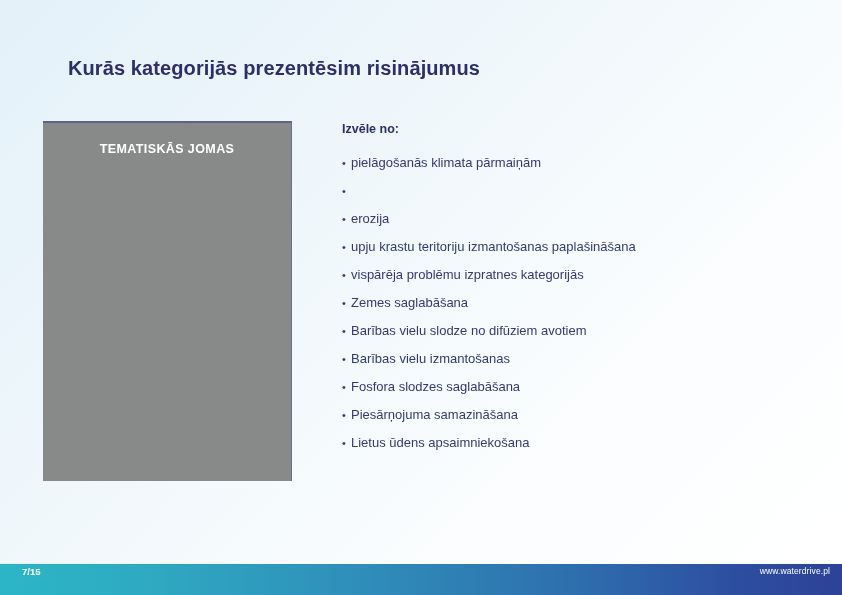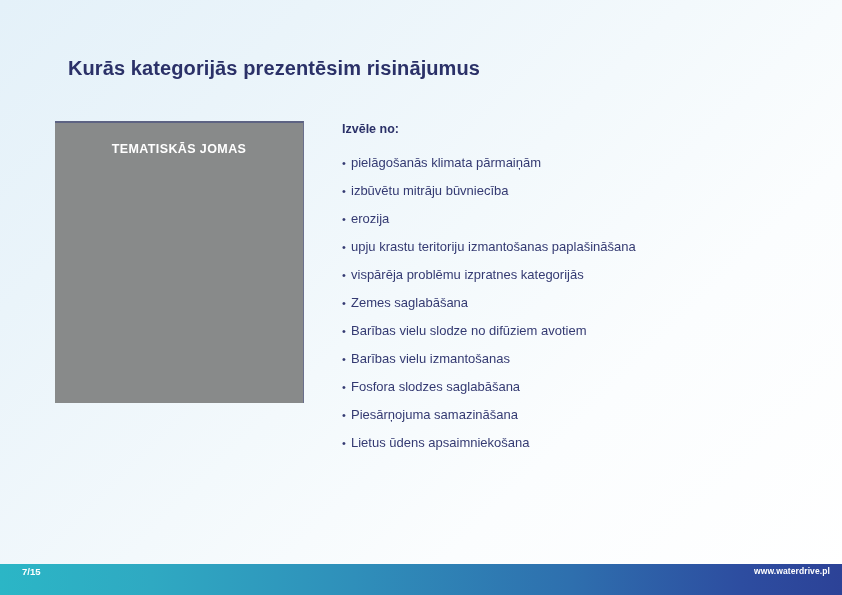--- a/index.html
+++ b/index.html
@@ -31,24 +31,24 @@
     font-weight: bold;
     color: #2b3168;
     letter-spacing: 0.1px;
     white-space: nowrap;
     margin-left: 20px;
   }
 
   
   #category-panel {
     position: absolute;
-    left: 55px;
+    left: 43px;
     top: 121px;
     width: 249px;
-    height: 282px;
+    height: 360px;
     background: #888a8a;
     border-top: 2px solid #5d6383;
     border-right: 1px solid #6a6f8c;
     box-sizing: border-box;
     padding-left: 24px;
   }
   #category-panel-label {
     position: absolute;
     left: 0;
     right: 0;
@@ -112,21 +112,21 @@
     font-size: 9.5px;
     font-weight: bold;
     color: #ffffff;
   }
   #footer-url {
     position: absolute;
     right: 12px;
     top: 0;
     line-height: 15px;
     font-size: 8.5px;
-    font-weight: bold;
+    font-weight: normal;
     color: #ffffff;
     letter-spacing: 0.1px;
   }
 </style>
 </head>
 <body>
 
 <div id="slide">
 
   <h1 id="slide-title">Kurās kategorijās prezentēsim risinājumus</h1>
@@ -137,21 +137,20 @@
 
   <div id="choice-block">
     <div id="choice-heading">Izvēle no:</div>
 
     <div class="bullet-row">
       <span class="bullet-mark">•</span>
       <span class="bullet-text">pielāgošanās klimata pārmaiņām</span>
     </div>
     <div class="bullet-row">
       <span class="bullet-mark">•</span>
-      <span class="bullet-text">izbūvētu mitrāju būvniecība</span>
     </div>
     <div class="bullet-row">
       <span class="bullet-mark">•</span>
       <span class="bullet-text">erozija</span>
     </div>
     <div class="bullet-row">
       <span class="bullet-mark">•</span>
       <span class="bullet-text">upju krastu teritoriju izmantošanas paplašināšana</span>
     </div>
     <div class="bullet-row">

